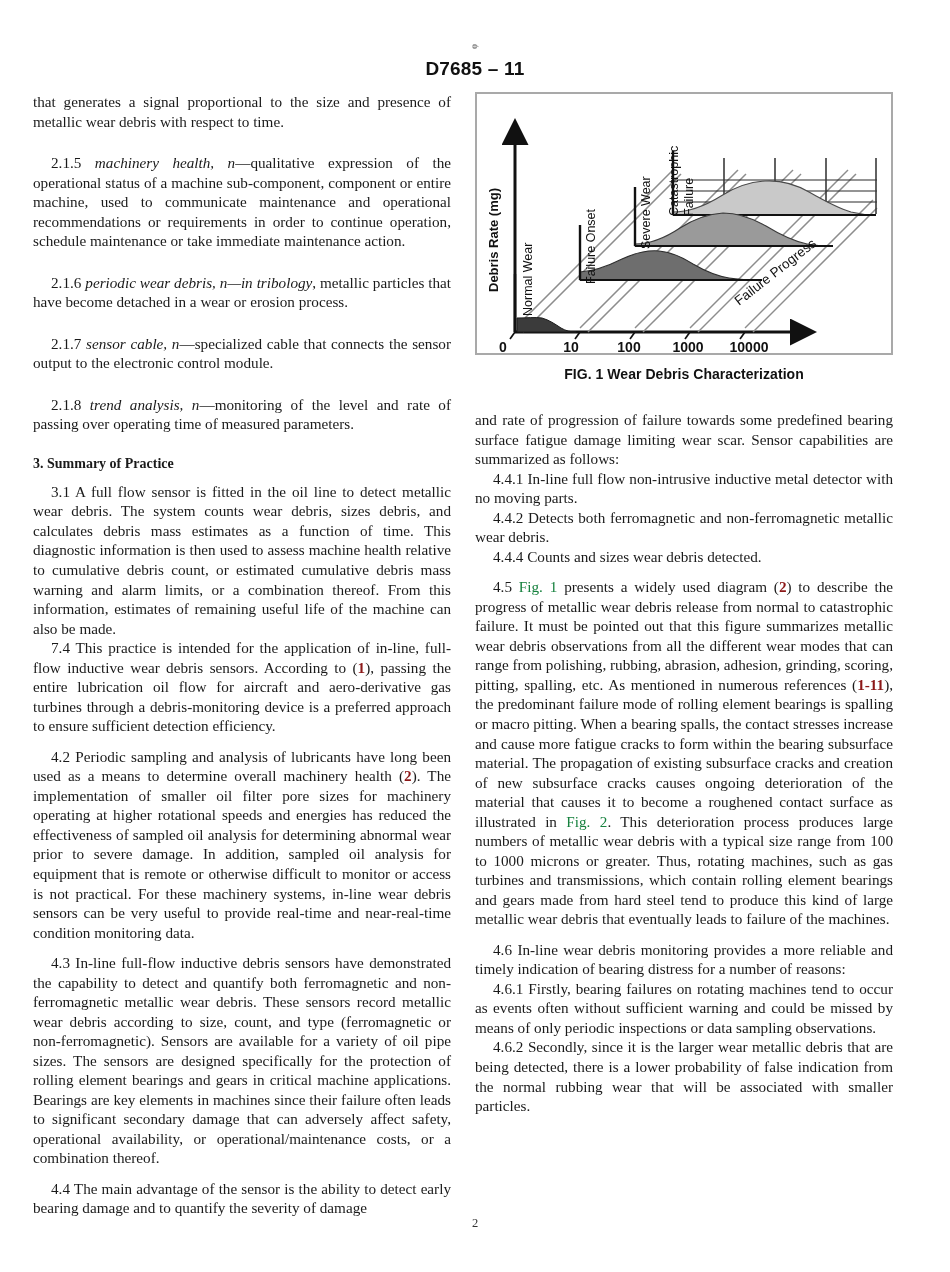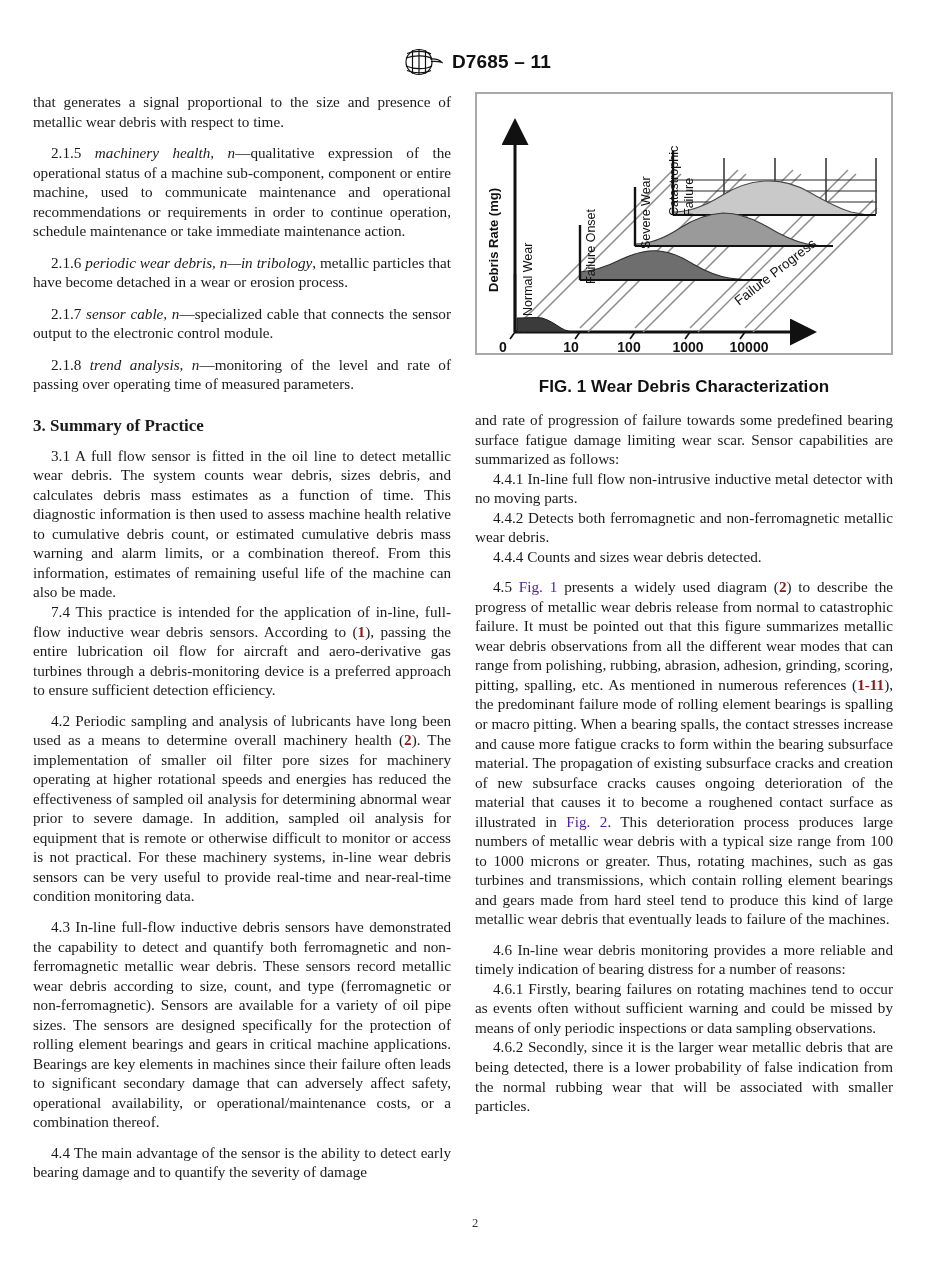--- a/index.html
+++ b/index.html
@@ -20,20 +20,21 @@
   .page-header {
     position: absolute;
     top: 44px;
     left: 0;
     width: 950px;
     height: 36px;
     display: flex;
     align-items: center;
     justify-content: center;
     gap: 9px;
+    flex-direction: column;
   }
   .astm-logo {
     width: 44px;
     height: 30px;
     display: block;
   }
   .doc-designation {
     font-family: "Liberation Sans", "DejaVu Sans", sans-serif;
     font-size: 19px;
     font-weight: bold;
@@ -62,62 +63,62 @@
   .col.left  { left: 0; }
   .col.right { left: 442px; }
 
   p {
     margin: 0 0 0 0;
     text-align: justify;
   }
   p.indent { text-indent: 18px; }
   p.flush  { text-indent: 0; }
   p.gap    { margin-top: 11px; }
-  p.gap-sm { margin-top: 12px; }
+  p.gap-sm { margin-top: 22px; }
 
   h2.section-head {
     font-family: "Liberation Serif", "DejaVu Serif", serif;
-    font-size: 17px;
+    font-size: 14px;
     font-weight: bold;
     margin: 21px 0 9px 0;
     text-align: left;
     text-indent: 0;
   }
 
   .it { font-style: italic; }
   .ref {
     color: #8c1818;
     font-weight: bold;
   }
   .figlink {
-    color: #4c1d95;
+    color: #15803d;
   }
 
   
   .figure-wrap {
     position: absolute;
     top: 0;
     left: 442px;
     width: 418px;
   }
   .figure-box {
     box-sizing: border-box;
     width: 418px;
     height: 263px;
     border: 2px solid #a9a9a9;
     background: #ffffff;
     position: relative;
   }
   .figure-box svg { display: block; }
   .figure-caption {
     font-family: "Liberation Sans", "DejaVu Sans", sans-serif;
-    font-size: 17px;
+    font-size: 14px;
     font-weight: bold;
     text-align: center;
-    margin-top: 22px;
+    margin-top: 11px;
     color: #111;
     letter-spacing: 0.05px;
   }
 
   
   .page-number {
     position: absolute;
     left: 0;
     top: 1216px;
     width: 950px;

